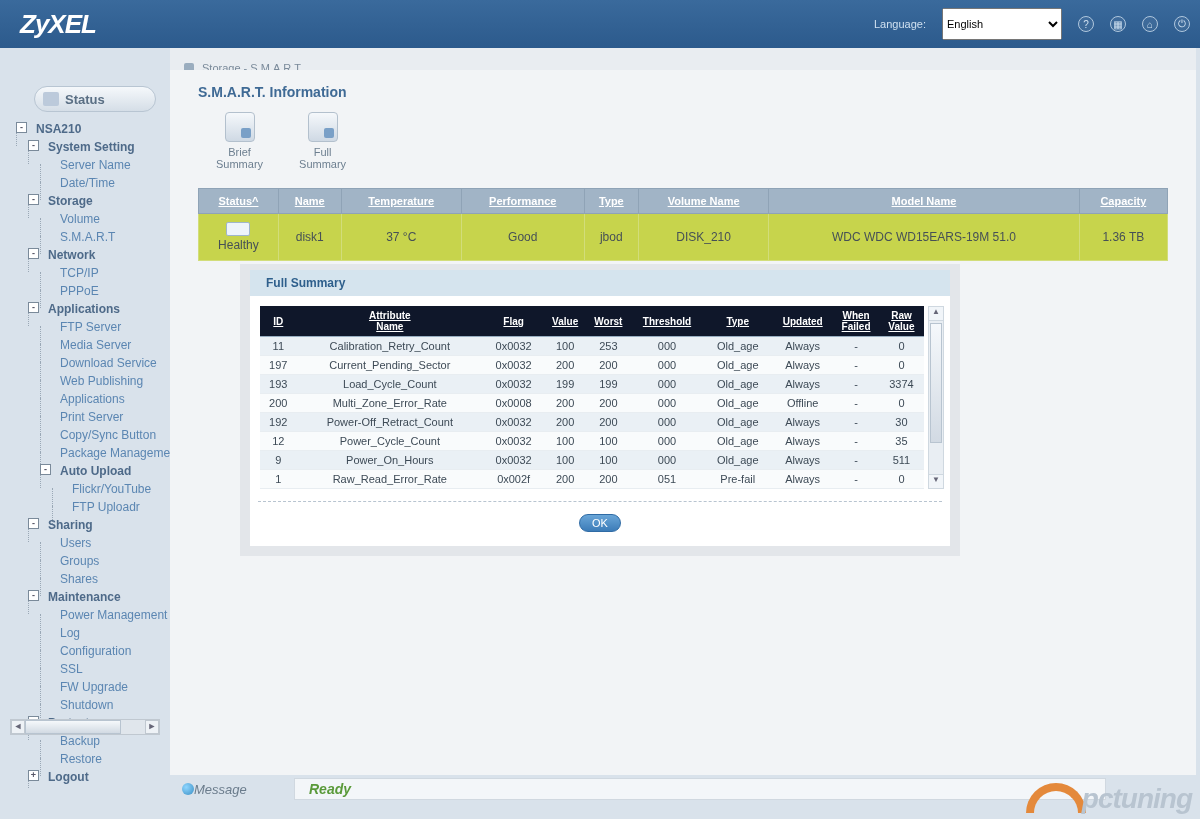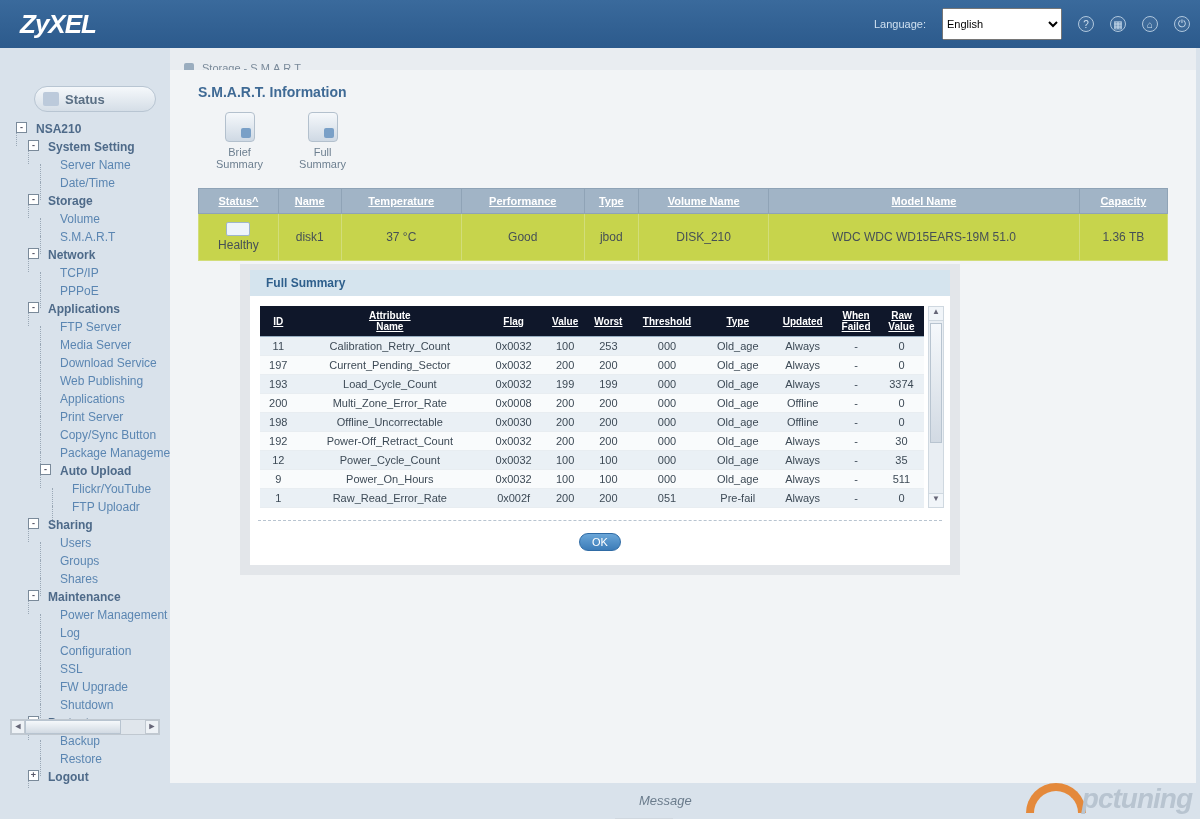--- a/index.html
+++ b/index.html
@@ -46,21 +46,21 @@
 .smart-table td { font-size: 11px; padding: 3px 4px; text-align: center; border-bottom: 1px solid #e8edf1; color: #3d4a56; }
 .smart-table tr:nth-child(odd) td { background: #eaf0f5; }
 .smart-table tr:nth-child(even) td { background: #f9fbfc; }
 .modal-scroll { width: 16px; background: #e9eef3; border: 1px solid #cfd8e0; margin-left: 4px; position: relative; }
 .modal-scroll .sarrow { height: 14px; background: #f1f5f9; border-bottom: 1px solid #cfd8e0; font-size: 8px; text-align: center; color: #667; }
 .modal-scroll .sarrow.bot { border-top: 1px solid #cfd8e0; border-bottom: none; position: absolute; bottom: 0; left: 0; right: 0; }
 .modal-scroll .sthumb { position: absolute; top: 16px; left: 1px; right: 1px; height: 120px; background: linear-gradient(#f5f8fb,#d2dae3); border: 1px solid #b8c4d0; }
 .modal-sep { border-top: 1px dashed #b8c4d0; margin: 6px 8px; }
 .modal-footer { text-align: center; padding: 6px 0 14px; }
 .ok-btn { display: inline-block; padding: 2px 12px; background: linear-gradient(#6aa6d8,#3c7cb8); color: #fff; border: 1px solid #2f6ba5; border-radius: 9px; font-size: 11px; cursor: pointer; }
-.statusbar { position: absolute; bottom: 8px; left: 170px; right: 4px; height: 28px; background: #d9e2eb; display: flex; align-items: center; padding-left: 12px; gap: 10px; flex-direction: column; }
+.statusbar { position: absolute; bottom: 16px; left: 170px; right: 4px; height: 28px; background: #d9e2eb; display: flex; align-items: center; padding-left: 12px; gap: 0; }
 .sb-dot { width: 12px; height: 12px; border-radius: 50%; background: radial-gradient(circle at 35% 35%, #8fd6ff, #3c8fc4); }
 .sb-msg { color: #6b7c8c; font-style: italic; font-size: 13px; width: 100px; }
 .sb-ready { background: #f3f6f9; flex: 1; height: 22px; display: flex; align-items: center; padding-left: 14px; color: #5a9a3a; font-weight: bold; font-style: italic; font-size: 14px; border: 1px solid #d0d8e0; margin-right: 90px; }
 .watermark { position: absolute; right: 8px; bottom: 4px; font-size: 28px; font-weight: bold; color: #b8c4d0; font-style: italic; letter-spacing: -1px; display: flex; align-items: flex-end; }
 .watermark .arc { width: 60px; height: 30px; border: 8px solid #e4893b; border-bottom: none; border-radius: 60px 60px 0 0; margin-right: -4px; margin-bottom: 2px; }
 </style>
 </head>
 <body>
 
 <div class="topbar">
@@ -276,32 +276,20 @@
                 <td>0x0008</td>
                 <td>200</td>
                 <td>200</td>
                 <td>000</td>
                 <td>Old_age</td>
                 <td>Offline</td>
                 <td>-</td>
                 <td>0</td>
               </tr>
               <tr>
-                <td>198</td>
-                <td>Offline_Uncorrectable</td>
-                <td>0x0030</td>
-                <td>200</td>
-                <td>200</td>
-                <td>000</td>
-                <td>Old_age</td>
-                <td>Offline</td>
-                <td>-</td>
-                <td>0</td>
-              </tr>
-              <tr>
                 <td>192</td>
                 <td>Power-Off_Retract_Count</td>
                 <td>0x0032</td>
                 <td>200</td>
                 <td>200</td>
                 <td>000</td>
                 <td>Old_age</td>
                 <td>Always</td>
                 <td>-</td>
                 <td>30</td>

